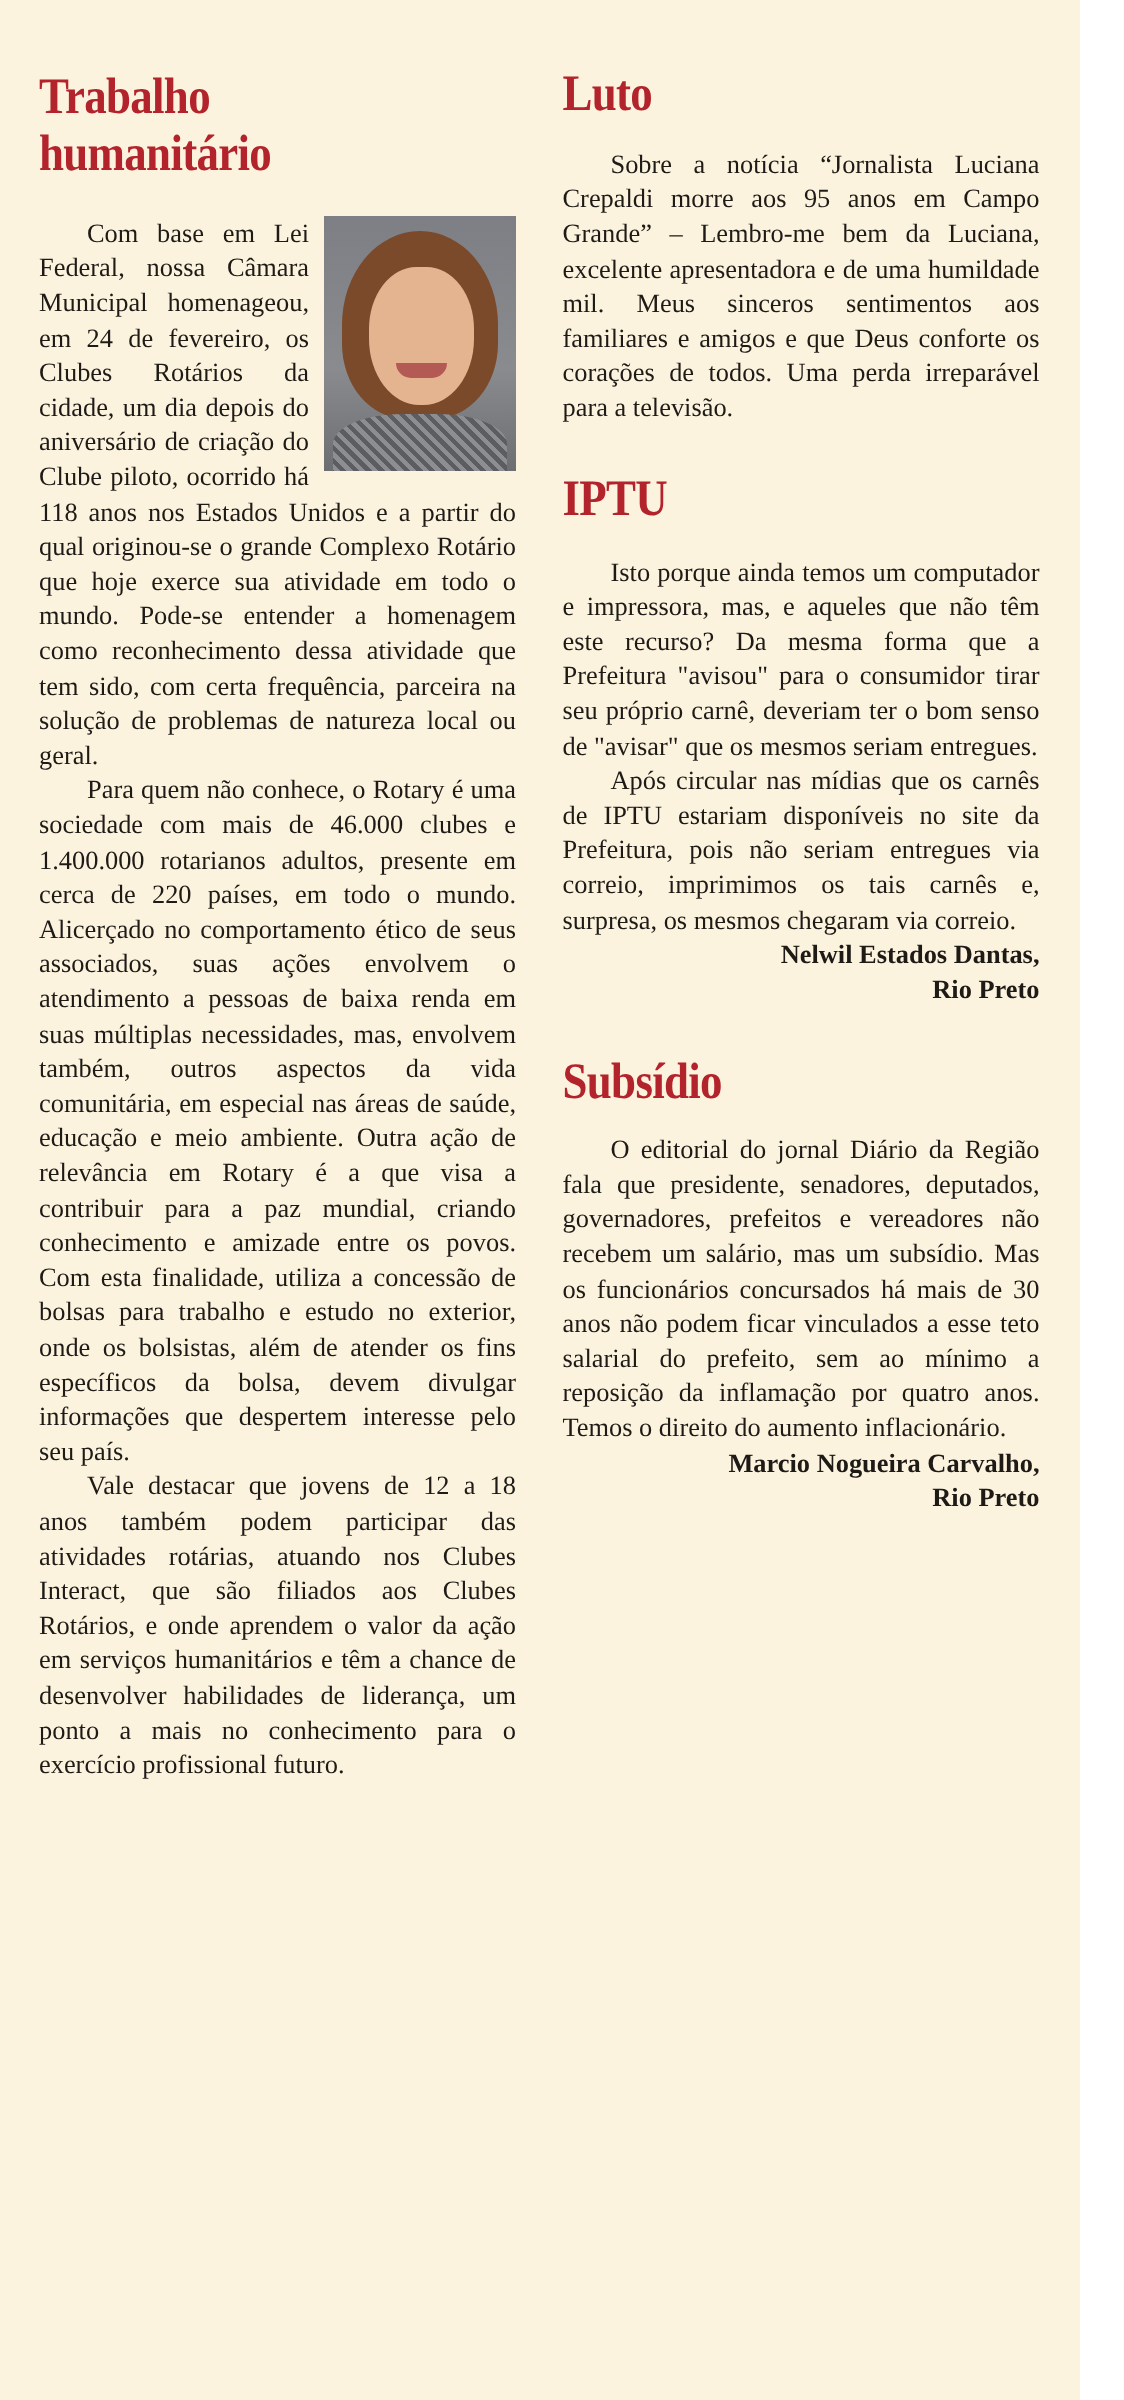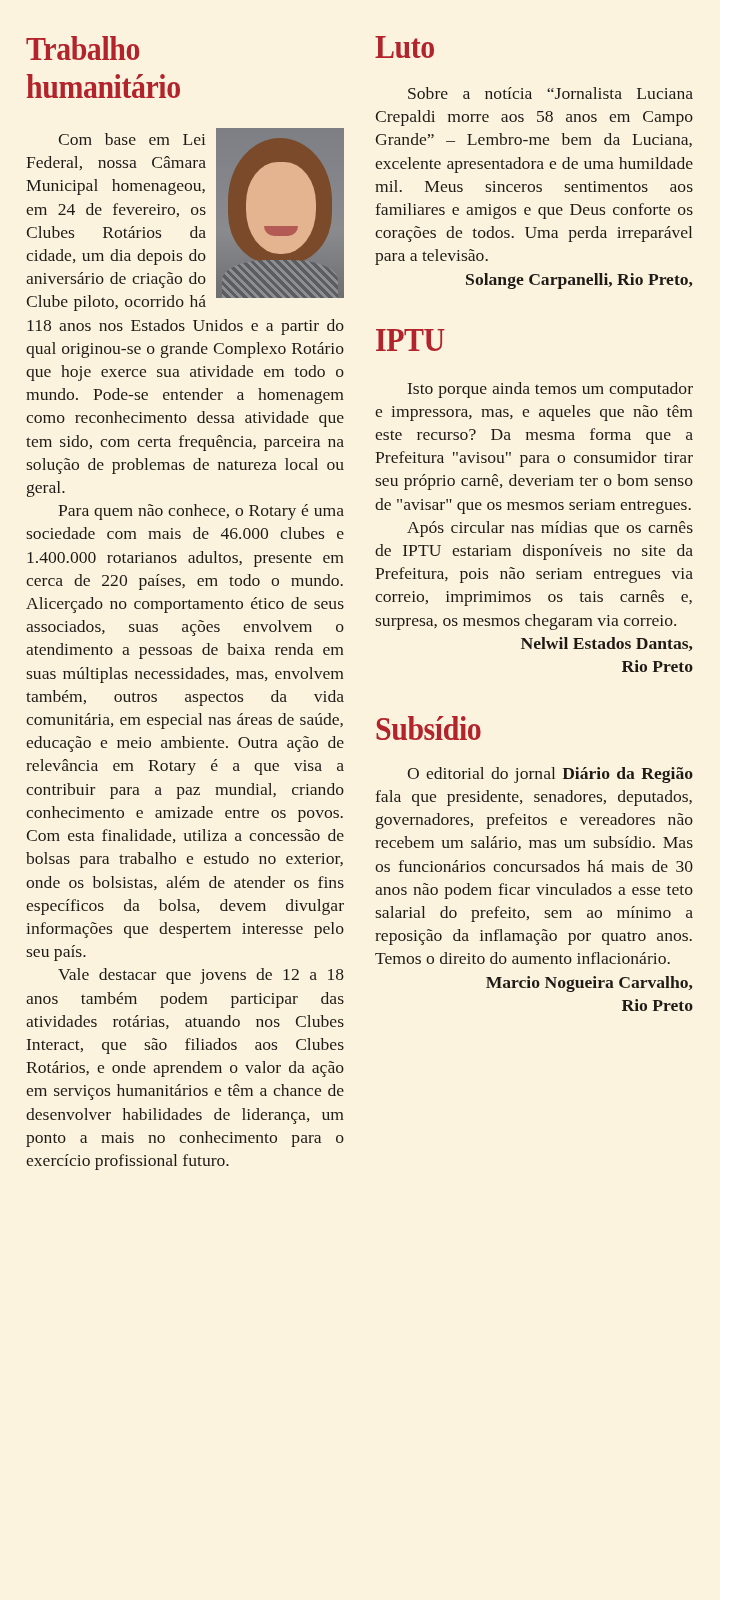--- a/index.html
+++ b/index.html
@@ -1,31 +1,31 @@
 <!DOCTYPE html>
 <html><head>
 <meta charset="utf-8">
 <style>
   html, body { margin:0; padding:0; background:#ffffff; }
   body { width:749px; height:1600px; position:relative; overflow:hidden; }
   .page { position:absolute; left:0; top:0; width:720px; height:1600px; background:#fcf3df; }
-  .col { position:absolute; top:0; font-family:"Liberation Serif", "DejaVu Serif", serif; color:#1e1a16; }
+  .col { position:absolute; top:16px; font-family:"Liberation Serif", "DejaVu Serif", serif; color:#1e1a16; }
   .col-left { left:26px; width:318px; }
   .col-right { left:375px; width:318px; }
   .title { font-family:"Liberation Serif", serif; font-weight:bold; color:#b3232b; font-size:34px; line-height:38px; letter-spacing:-0.5px; transform:scaleX(0.88); transform-origin:left; margin:0; }
   .p { font-size:17.6px; line-height:23.2px; text-align:justify; margin:0; hyphens:manual; }
   .p.indent { text-indent:32px; }
   .sig { font-weight:bold; font-size:17.6px; line-height:23px; text-align:right; margin:0; }
   .photo { float:right; width:128px; height:170px; margin:0 0 4px 10px; position:relative; overflow:hidden; background:#6f7278; }
   .photo .bg { position:absolute; inset:0; background:linear-gradient(180deg,#7d7f84 0%, #8a8b8f 60%, #6d6e72 100%); }
   .photo .hair { position:absolute; left:12px; top:10px; width:104px; height:125px; border-radius:50% 50% 40% 40%; background:#7a4a2a; }
   .photo .face { position:absolute; left:30px; top:34px; width:70px; height:92px; border-radius:45% 45% 48% 48%; background:#e3b48f; }
   .photo .smile { position:absolute; left:48px; top:98px; width:34px; height:10px; border-radius:0 0 20px 20px; background:#b45a55; }
   .photo .body { position:absolute; left:6px; top:132px; width:116px; height:50px; border-radius:40% 40% 0 0; background:repeating-linear-gradient(45deg,#5b5d60 0 3px,#8c8e91 3px 6px); }
-  b { font-weight:bold; }
+  b { font-weight:normal; }
 </style>
 </head>
 <body>
 
 <div class="page">
 
   <div class="col col-left">
     <h1 class="title" style="margin-top:30px;">
       <span>Trabalho</span><br>
       <span>humanitário</span>
@@ -40,22 +40,21 @@
     </div>
     <p class="p indent">Com base em Lei Federal, nossa Câmara Municipal homenageou, em 24 de fevereiro, os Clubes Rotários da cidade, um dia depois do aniversário de criação do Clube piloto, ocorrido há 118 anos nos Estados Unidos e a partir do qual originou-se o grande Complexo Rotário que hoje exerce sua atividade em todo o mundo. Pode-se entender a homenagem como reconhecimento dessa atividade que tem sido, com certa frequência, parceira na solução de problemas de natureza local ou geral.</p>
     <p class="p indent">Para quem não conhece, o Rotary é uma sociedade com mais de 46.000 clubes e 1.400.000 rotarianos adultos, presente em cerca de 220 países, em todo o mundo. Alicerçado no comportamento ético de seus associados, suas ações envolvem o atendimento a pessoas de baixa renda em suas múltiplas necessidades, mas, envolvem também, outros aspectos da vida comunitária, em especial nas áreas de saúde, educação e meio ambiente. Outra ação de relevância em Rotary é a que visa a contribuir para a paz mundial, criando conhecimento e amizade entre os povos. Com esta finalidade, utiliza a concessão de bolsas para trabalho e estudo no exterior, onde os bolsistas, além de atender os fins específicos da bolsa, devem divulgar informações que despertem interesse pelo seu país.</p>
     <p class="p indent">Vale destacar que jovens de 12 a 18 anos também podem participar das atividades rotárias, atuando nos Clubes Interact, que são filiados aos Clubes Rotários, e onde aprendem o valor da ação em serviços humanitários e têm a chance de desenvolver habilidades de liderança, um ponto a mais no conhecimento para o exercício profissional futuro.</p>
   </div>
 
   <div class="col col-right">
     <section>
       <h2 class="title" style="margin-top:28px;">Luto</h2>
       <div style="height:16px"></div>
-      <p class="p indent">Sobre a notícia “Jornalista Luciana Crepaldi morre aos 58 anos em Campo Grande” – Lembro-me bem da Luciana, excelente apresentadora e de uma humildade mil. Meus sinceros sentimentos aos familiares e amigos e que Deus conforte os corações de todos. Uma perda irreparável para a televisão.</p>
-      <p class="sig">Solange Carpanelli, Rio Preto,</p>
+      <p class="p indent">Sobre a notícia “Jornalista Luciana Crepaldi morre aos 95 anos em Campo Grande” – Lembro-me bem da Luciana, excelente apresentadora e de uma humildade mil. Meus sinceros sentimentos aos familiares e amigos e que Deus conforte os corações de todos. Uma perda irreparável para a televisão.</p>
     </section>
 
     <section>
       <h2 class="title" style="margin-top:30px;">IPTU</h2>
       <div style="height:18px"></div>
       <p class="p indent">Isto porque ainda temos um computador e impressora, mas, e aqueles que não têm este recurso? Da mesma forma que a Prefeitura "avisou" para o consumidor tirar seu próprio carnê, deveriam ter o bom senso de "avisar" que os mesmos seriam entregues.</p>
       <p class="p indent">Após circular nas mídias que os carnês de IPTU estariam disponíveis no site da Prefeitura, pois não seriam entregues via correio, imprimimos os tais carnês e, surpresa, os mesmos chegaram via correio.</p>
       <p class="sig">Nelwil Estados Dantas,</p>
       <p class="sig">Rio Preto</p>
     </section>

